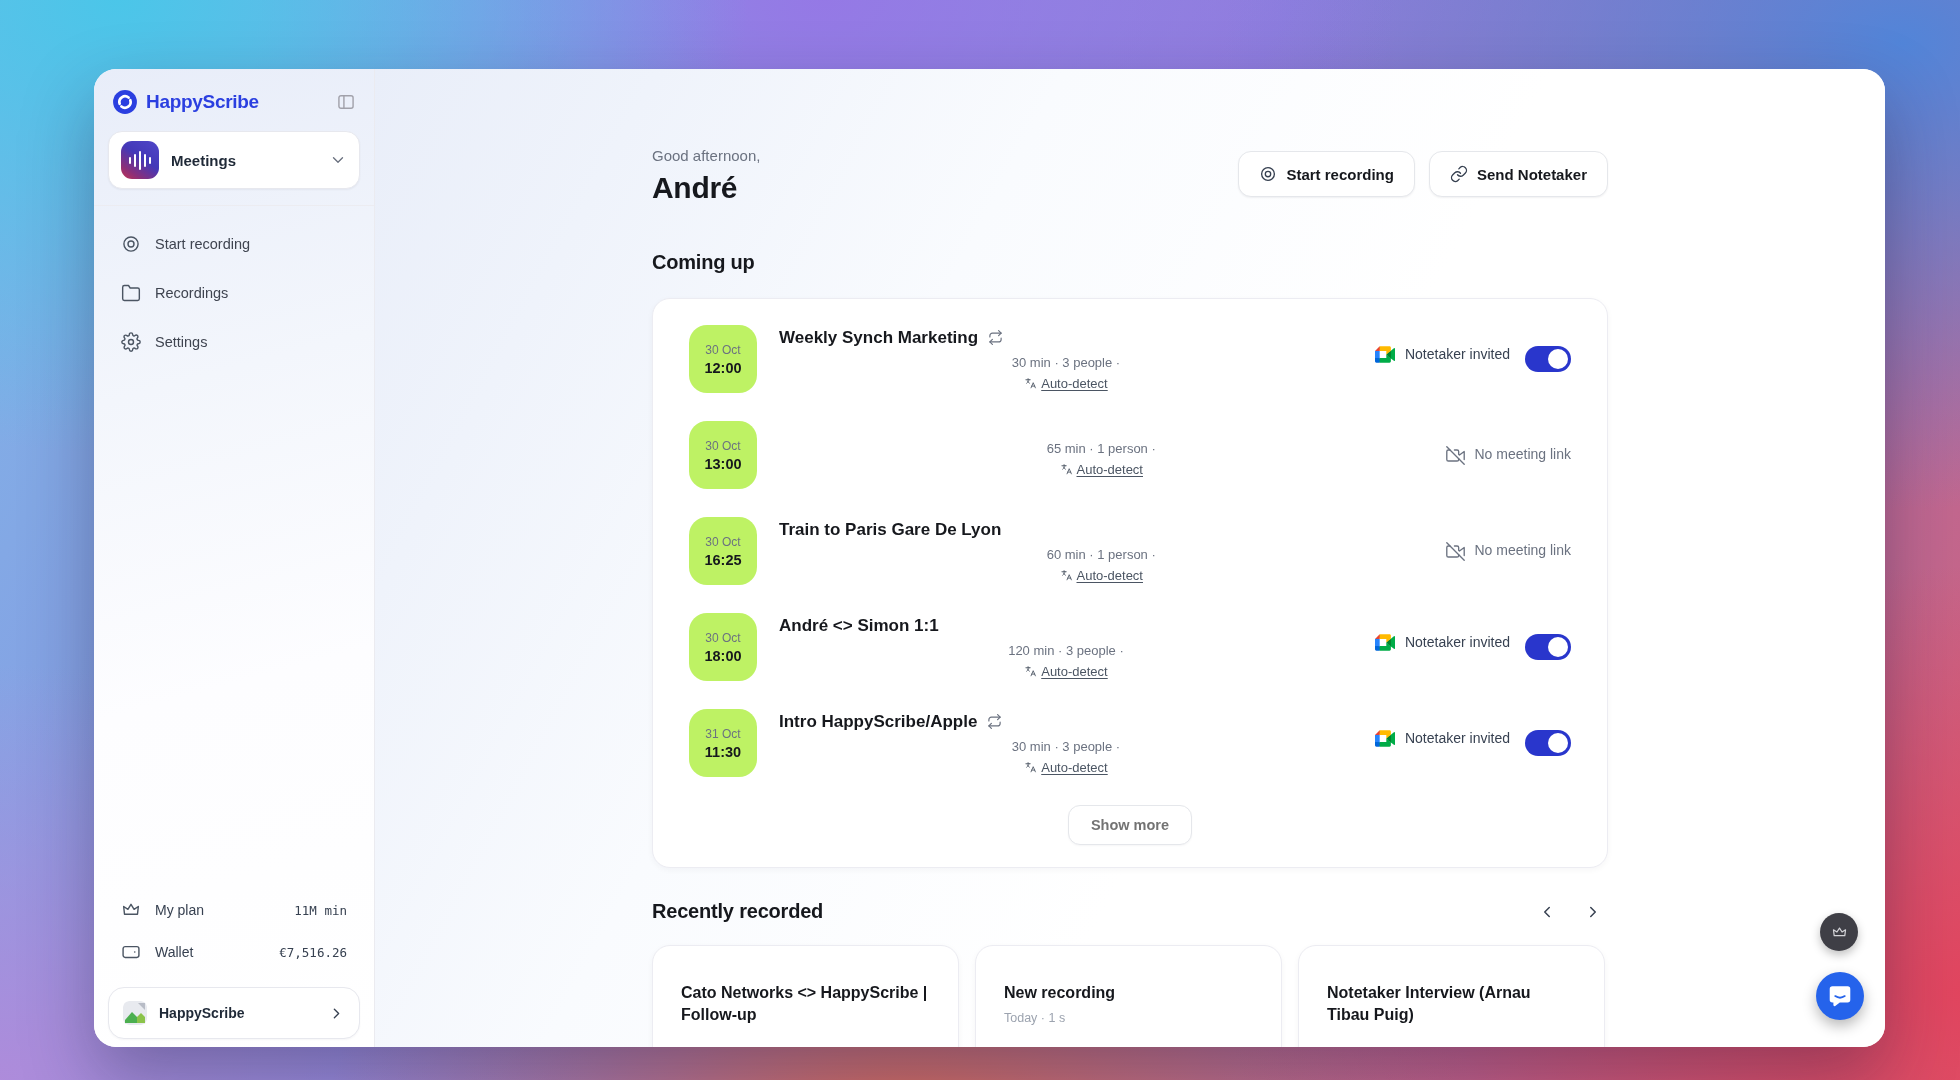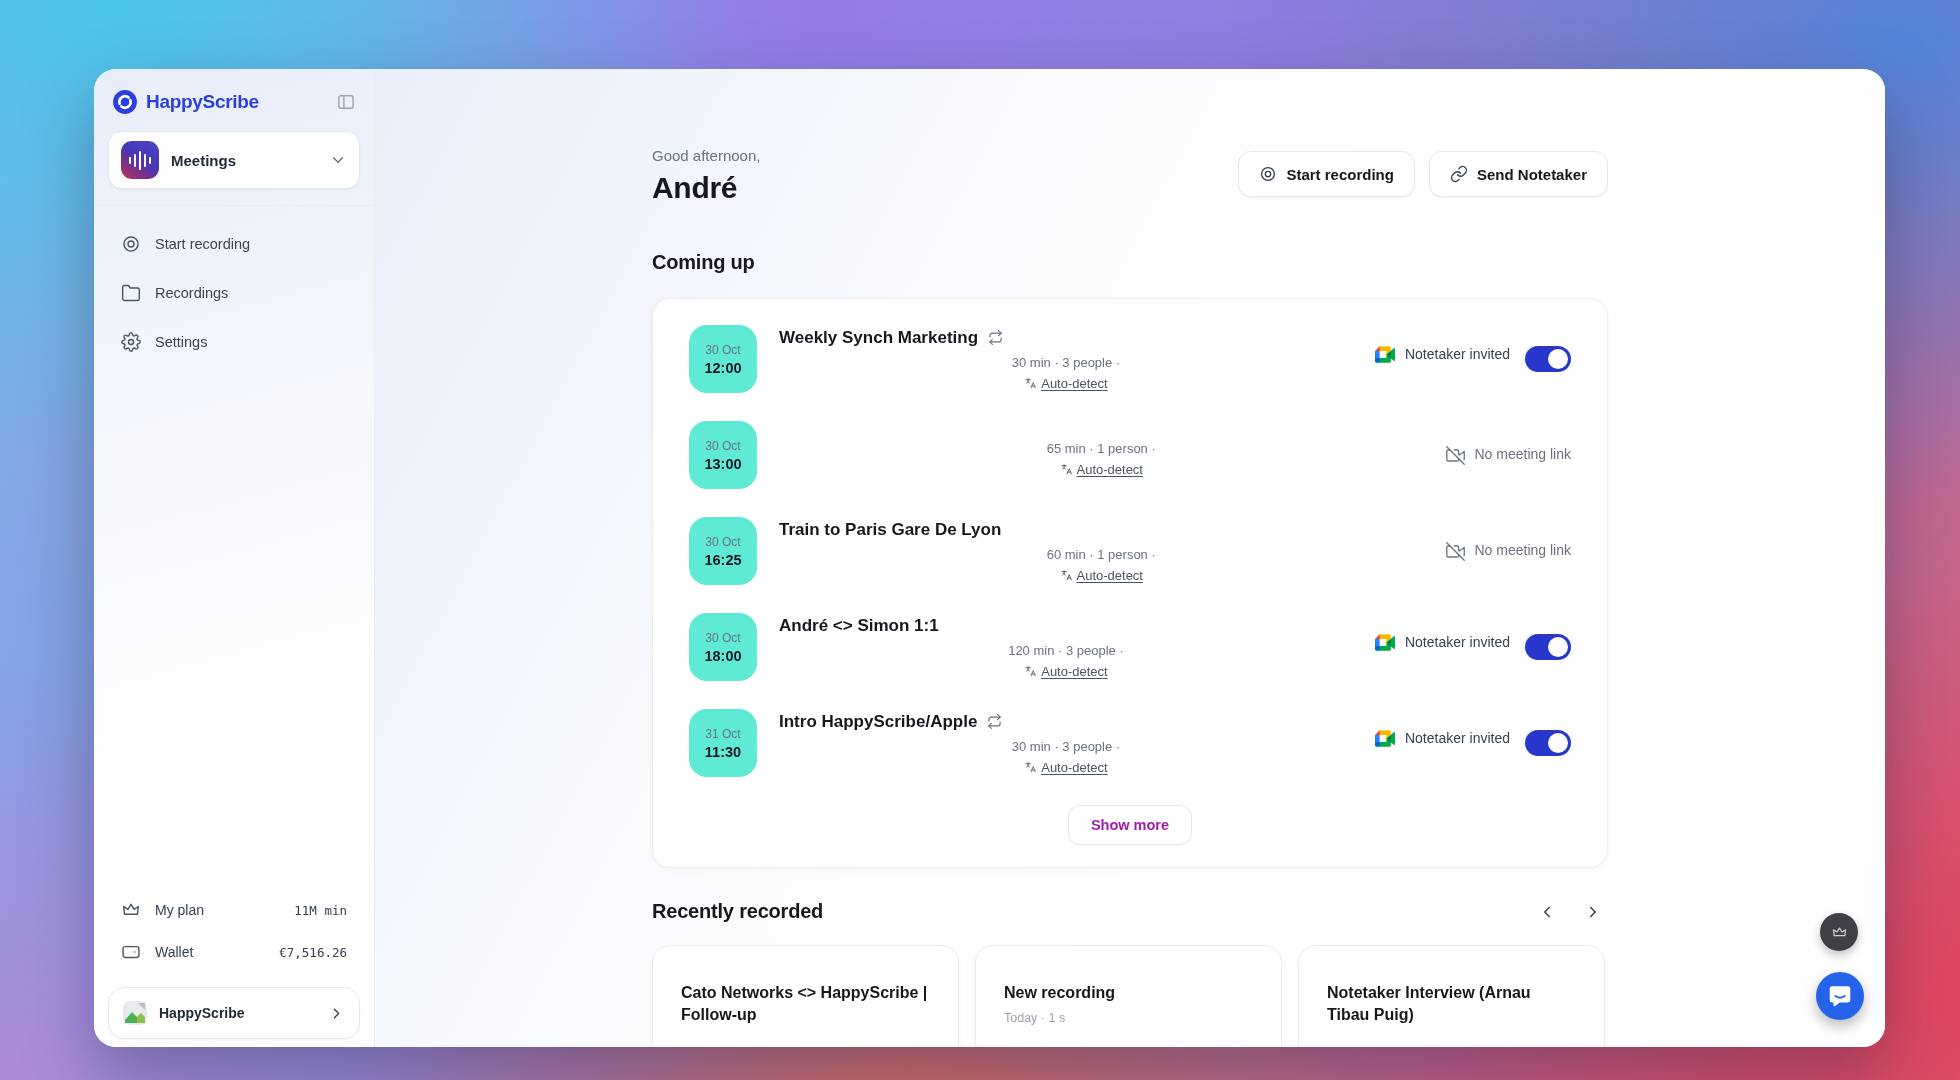--- a/index.html
+++ b/index.html
@@ -102,21 +102,21 @@
 
   .section-title{ font-size:20px; font-weight:700; color:#16181d; letter-spacing:-.2px; }
   .coming-title{ margin-top:46px; }
 
   .events-card{
     margin-top:24px; background:#fff; border:1px solid #ececf2; border-radius:18px;
     padding:12px 36px 22px; box-shadow:0 2px 6px rgba(16,24,40,.04);
   }
   .event-row{ display:flex; align-items:center; gap:22px; height:96px; cursor:pointer; }
   .date-badge{
-    width:68px; height:68px; border-radius:18px; background:#5eead4; flex:none;
+    width:68px; height:68px; border-radius:18px; background:#bef264; flex:none;
     display:flex; flex-direction:column; align-items:center; justify-content:center; gap:3px;
   }
   .d-date{ font-size:12px; color:#6b7280; }
   .d-time{ font-size:14.5px; font-weight:700; color:#16181d; }
   .event-info{ flex:1; min-width:0; }
   .event-title-row{ display:flex; align-items:center; gap:10px; }
   .event-title{ font-size:17px; font-weight:700; color:#16181d; }
   .recur-icon{ color:#6b7280; display:flex; }
   .event-meta{ margin-top:7px; font-size:13px; color:#6b7280; display:flex; align-items:center; gap:6px;flex-direction:column; }
   .auto-link{
@@ -129,21 +129,21 @@
   .nolink .status-label{ color:#6b7280; }
   .toggle{
     width:46px; height:26px; border-radius:13px; background:var(--c-toggle,#2936cc);
     position:relative; margin-left:5px; cursor:pointer; flex:none;
   }
   .toggle .knob{ position:absolute; top:3px; right:3px; width:20px; height:20px; border-radius:50%; background:#fff; }
 
   .show-more-wrap{ display:flex; justify-content:center; margin-top:14px; }
   .show-more{
     background:#fff; border:1px solid #e5e7eb; border-radius:12px; padding:11px 22px;
-    font-size:14.5px; font-weight:600; color:#a21caf; cursor:pointer; font-family:inherit;
+    font-size:14.5px; font-weight:600; color:#737373; cursor:pointer; font-family:inherit;
     box-shadow:0 1px 2px rgba(16,24,40,.04);
   }
 
   .recent-head{ display:flex; justify-content:space-between; align-items:center; margin-top:32px;text-align:right; }
   .carousel-nav{ display:flex; gap:28px; align-items:center; padding-right:6px; }
   .carousel-nav .arrow{ color:#374151; cursor:pointer; display:flex; }
   .recent-cards{ display:grid; grid-template-columns:repeat(3,307px); gap:16px; margin-top:22px; }
   .recent-card{
     background:#fff; border:1px solid #ececf2; border-radius:18px;
     padding:36px 28px; height:190px; cursor:pointer; box-shadow:0 2px 6px rgba(16,24,40,.04);

